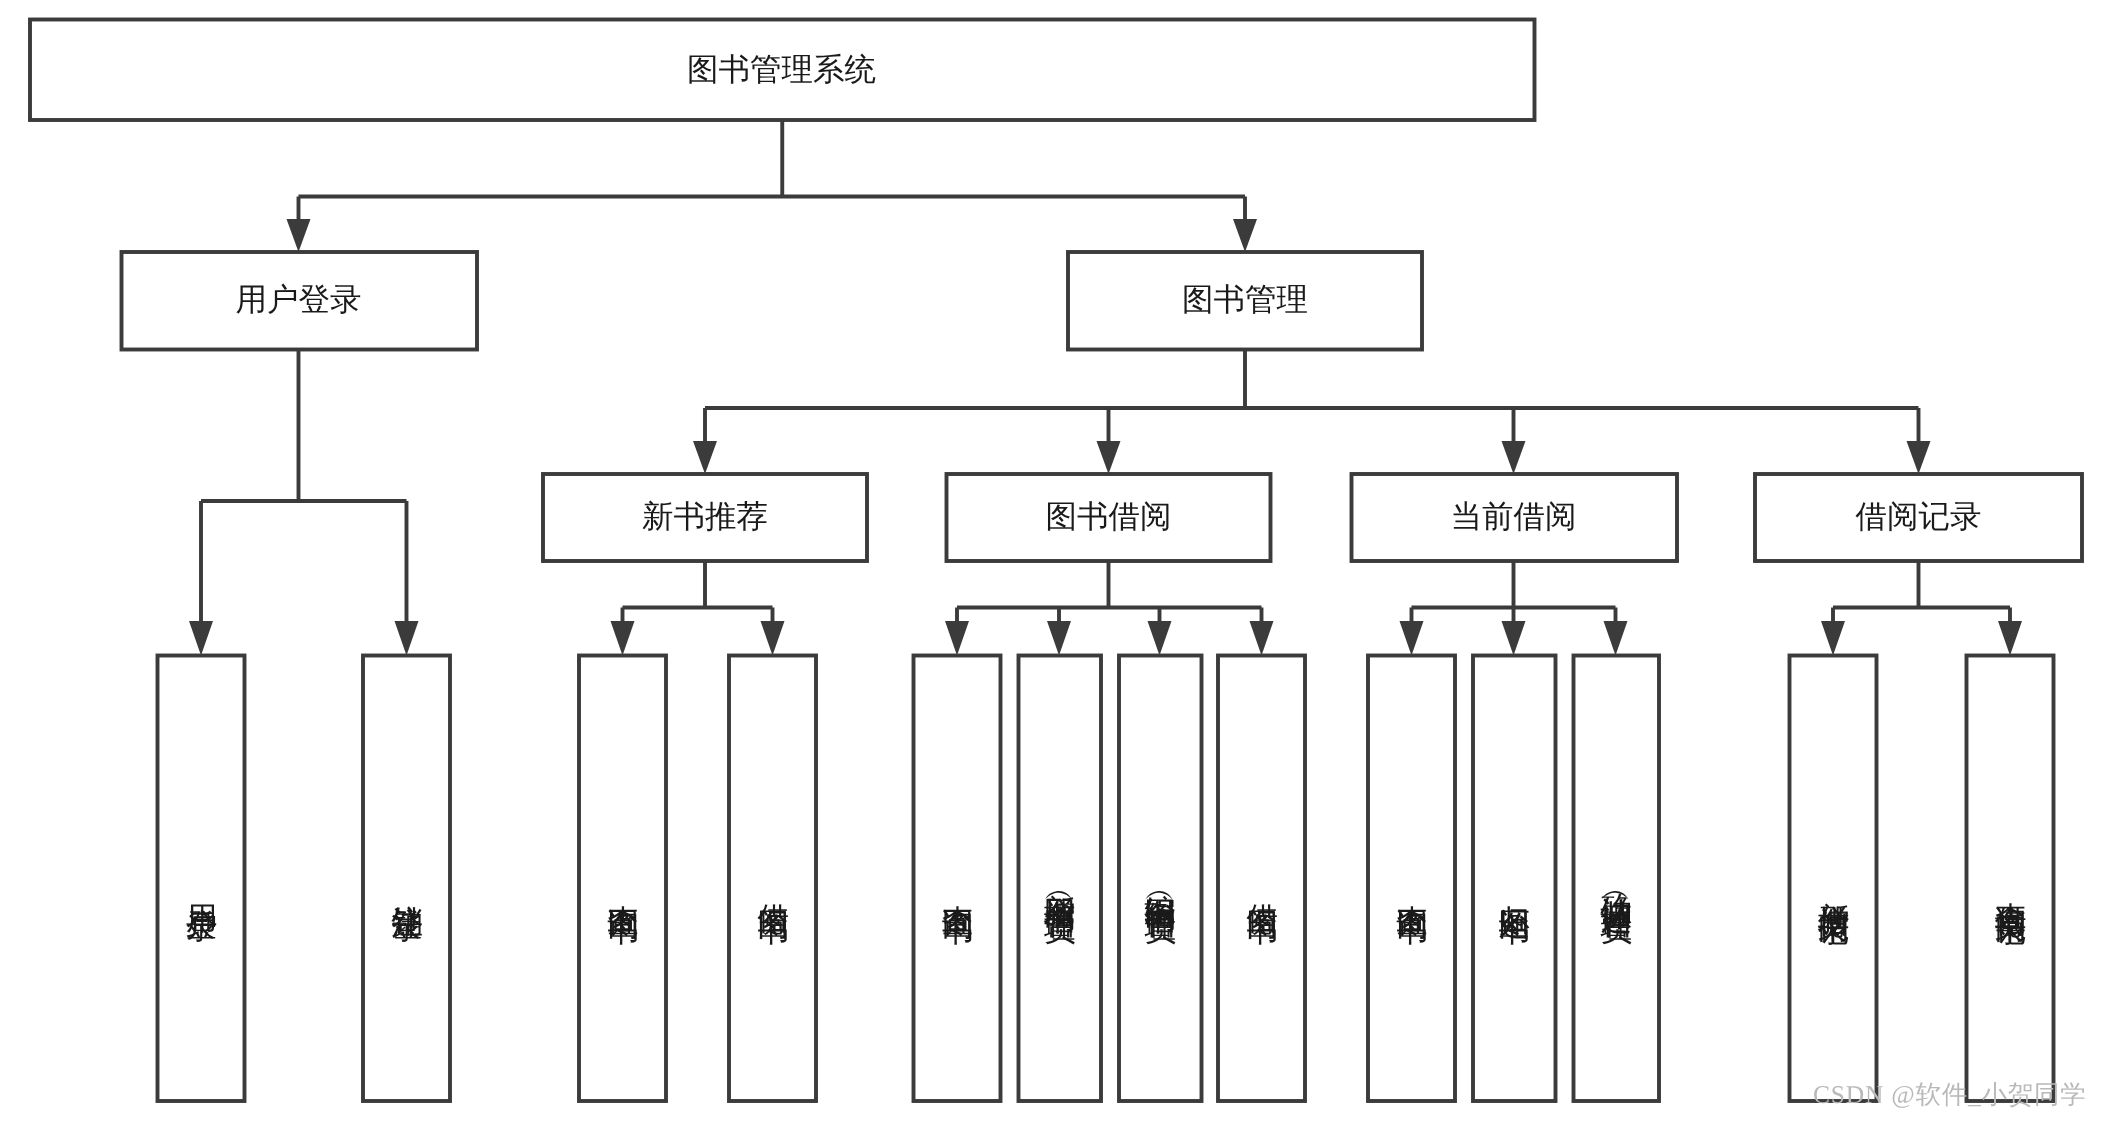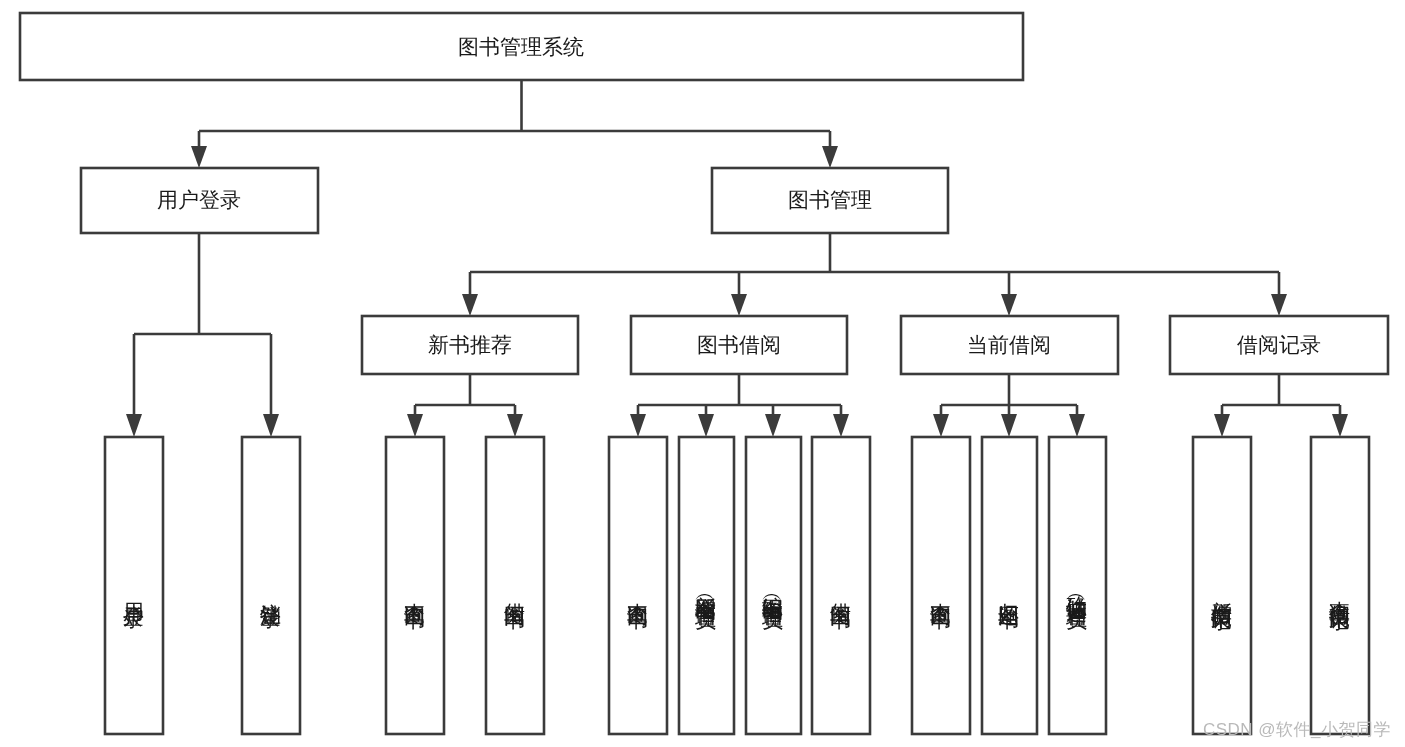--- a/index.html
+++ b/index.html
@@ -54,21 +54,21 @@
     font-size: 21px;
     writing-mode: vertical-rl;
     text-orientation: upright;
     letter-spacing: 2px;
     text-anchor: middle;
   }
   .watermark {
     position: absolute;
     right: 14px;
     bottom: 6px;
-    font-family: Liberation Sans, sans-serif;
+    font-family: Liberation Serif, serif;
     font-size: 17px;
     color: #b9b9b9;
     letter-spacing: 0.5px;
     white-space: nowrap;
     pointer-events: none;
   }
 </style>
 </head>
 <body>
 

